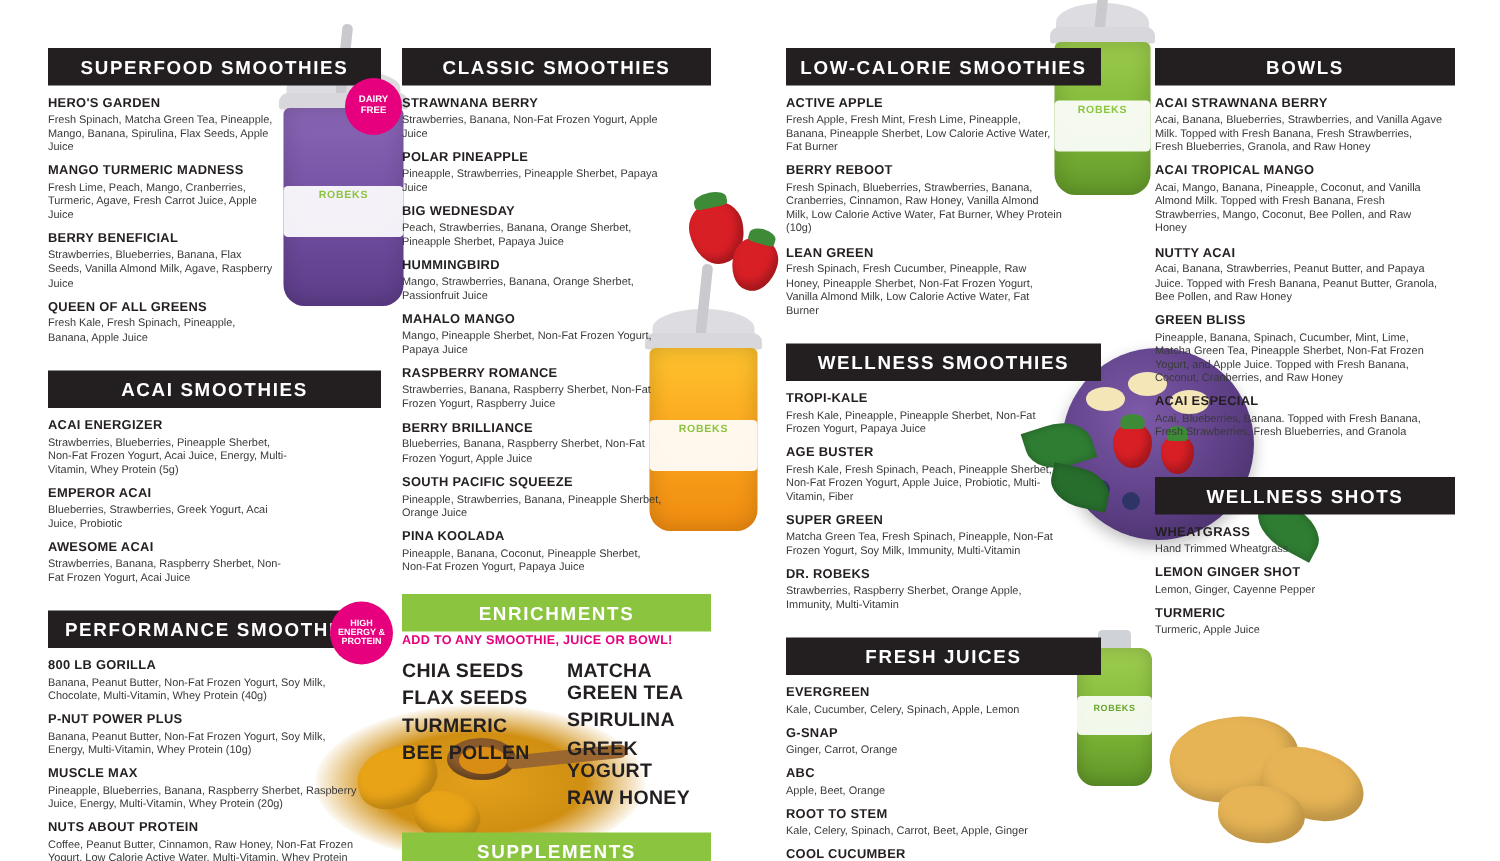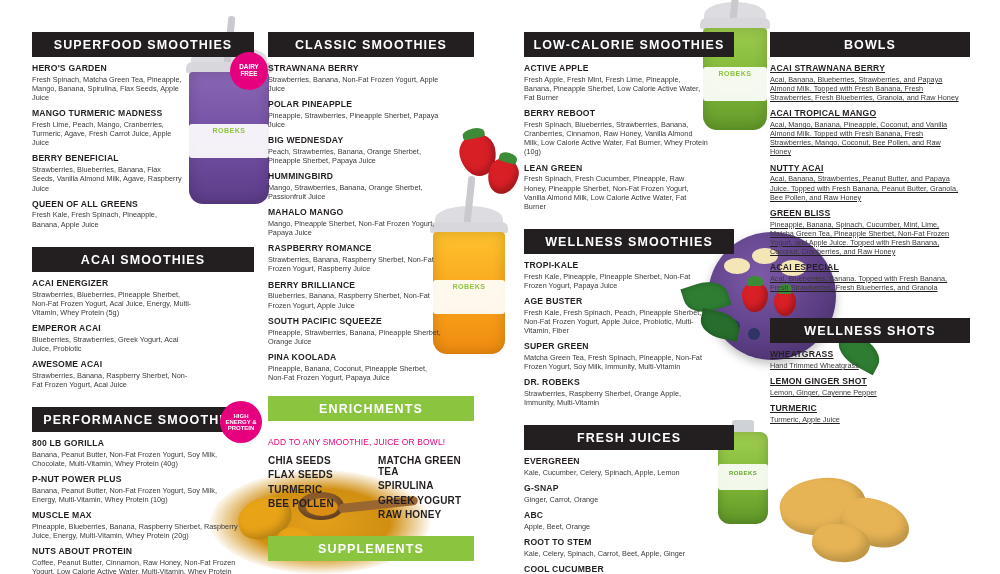--- a/index.html
+++ b/index.html
@@ -10,21 +10,21 @@
     font-family:"Liberation Sans", sans-serif;
     color:#231f20;
   }
   .page { position:relative; width:804px; height:574px; }
 
   
   .col { position:absolute; top:0; }
   .col1 { left:32px;  width:222px; }
   .col2 { left:268px; width:206px; }
   .col3 { left:524px; width:210px; }
-  .col4 { left:770px; width:200px;text-decoration:underline; }
+  .col4 { left:770px; width:200px; }
 
   
   .bar {
     background:#231f20;
     color:#ffffff;
     text-align:center;
     font-weight:bold;
     letter-spacing:1.1px;
     font-size:12.5px;
     padding:6px 4px 5px;
@@ -48,26 +48,26 @@
     margin-top:1px;
   }
   .sectionblock { margin-bottom:12px; }
 
   
   .twocol {
     display:flex; gap:14px; margin-top:8px;
   }
   .twocol ul { list-style:none; margin:0; padding:0; flex:1; }
   .twocol li {
-    font-weight:bold; font-size:10px; letter-spacing:.2px;
+    font-weight:bold; font-size:13px; letter-spacing:.2px;
     text-transform:uppercase; margin-bottom:3.5px; color:#231f20;
   }
   .enr-sub {
-    color:#e6007e; font-weight:normal; font-size:8.4px;
-    text-transform:uppercase; margin-top:16px; letter-spacing:.2px;
+    color:#e6007e; font-weight:bold; font-size:8.4px;
+    text-transform:uppercase; margin-top:0; letter-spacing:.2px;
   }
 
   
   .badge {
     position:absolute; border-radius:50%;
     display:flex; flex-direction:column; align-items:center; justify-content:center;
     text-align:center; color:#ffffff; font-weight:bold; line-height:1.05;
   }
   .badge.dairy {
     width:38px; height:38px; background:#e6007e;
@@ -441,21 +441,21 @@
 
   </div>
 
   <div class="col col4" style="z-index:4;">
 
     <div class="sectionblock" style="margin-top:32px;">
       <div class="bar">BOWLS</div>
       <div style="width:192px;">
         <div class="item">
           <div class="name">ACAI STRAWNANA BERRY</div>
-          <div class="desc">Acai, Banana, Blueberries, Strawberries, and Papaya Almond Milk. Topped with Fresh Banana, Fresh Strawberries, Fresh Blueberries, Granola, and Raw Honey</div>
+          <div class="desc">Acai, Banana, Blueberries, Strawberries, and Vanilla Agave Milk. Topped with Fresh Banana, Fresh Strawberries, Fresh Blueberries, Granola, and Raw Honey</div>
         </div>
         <div class="item">
           <div class="name">ACAI TROPICAL MANGO</div>
           <div class="desc">Acai, Mango, Banana, Pineapple, Coconut, and Vanilla Almond Milk. Topped with Fresh Banana, Fresh Strawberries, Mango, Coconut, Bee Pollen, and Raw Honey</div>
         </div>
         <div class="item">
           <div class="name">NUTTY ACAI</div>
           <div class="desc">Acai, Banana, Strawberries, Peanut Butter, and Papaya Juice. Topped with Fresh Banana, Peanut Butter, Granola, Bee Pollen, and Raw Honey</div>
         </div>
         <div class="item">

